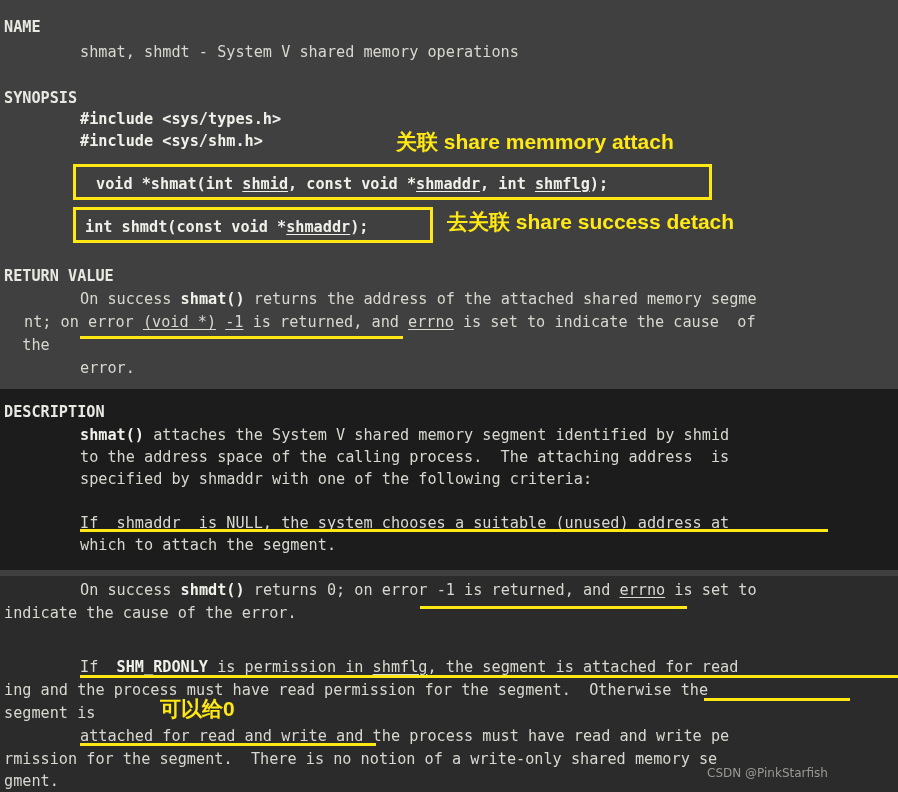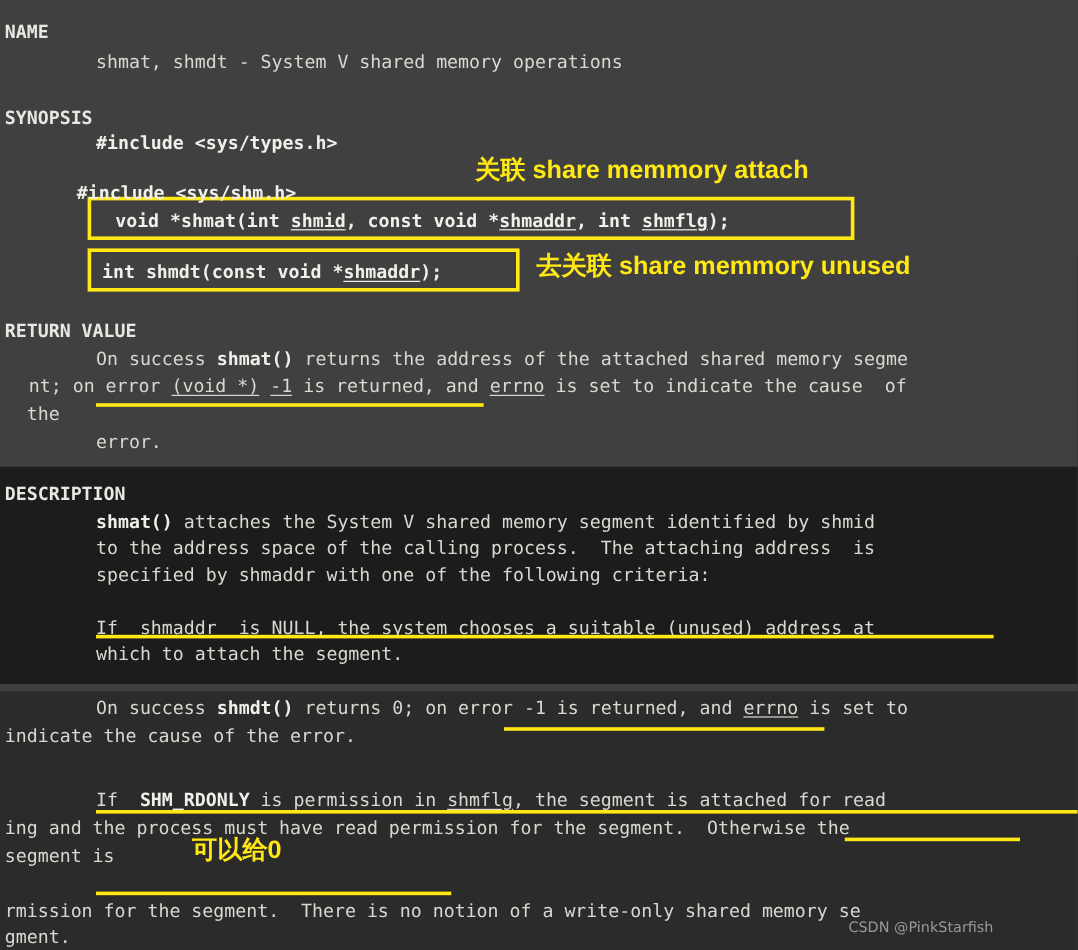--- a/index.html
+++ b/index.html
@@ -92,32 +92,32 @@
   <div class="band-dark" style="top:389px; height:181px;"></div>
 
   <div class="man-line hdr" style="top:16px; left:4px;"><span>NAME</span></div>
 
   <div class="man-line" style="top:41px; left:80px;"><span>shmat, shmdt - System V shared memory operations</span></div>
 
   <div class="man-line hdr" style="top:87px; left:4px;"><span>SYNOPSIS</span></div>
 
   <div class="man-line bld" style="top:108px; left:80px;"><span>#include &lt;sys/types.h&gt;</span></div>
 
-  <div class="man-line bld" style="top:130px; left:64px;margin-top:20px;"><span>#include &lt;sys/shm.h&gt;</span></div>
+  <div class="man-line bld" style="top:130px; left:80px;"><span>#include &lt;sys/shm.h&gt;</span></div>
 
   <div class="ybox" style="left:73px; top:164px; width:639px; height:36px;"></div>
   <div class="ybox" style="left:73px; top:207px; width:360px; height:36px;"></div>
 
   <div class="man-line bld" style="top:173px; left:85px;margin-left:11px;"><span>void *shmat(int </span><span class="udl">shmid</span><span>, const void *</span><span class="udl">shmaddr</span><span>, int </span><span class="udl">shmflg</span><span>);</span></div>
 
   <div class="man-line bld" style="top:216px; left:85px;"><span>int shmdt(const void *</span><span class="udl">shmaddr</span><span>);</span></div>
 
   <div class="ynote" style="left:396px; top:131px; font-size:21px;"><span>关联 share memmory attach</span></div>
 
-  <div class="ynote" style="left:447px; top:211px; font-size:21px;"><span>去关联 share memmory unused</span></div>
+  <div class="ynote" style="left:447px; top:211px; font-size:21px;"><span>去关联 share success detach</span></div>
 
   <div class="man-line hdr" style="top:265px; left:4px;"><span>RETURN VALUE</span></div>
 
   <div class="man-line" style="top:288px; left:80px;"><span>On success </span><span class="bld">shmat()</span><span> returns the address of the attached shared memory segme</span></div>
 
   <div class="man-line" style="top:311px; left:4px;margin-left:20px;"><span>nt; on error </span><span class="udl">(void *)</span><span> </span><span class="udl">-1</span><span> is returned, and </span><span class="udl">errno</span><span> is set to indicate the cause  of</span></div>
 
   <div class="man-line" style="top:334px; left:4px;"><span>  the</span></div>
 
   <div class="man-line" style="top:357px; left:80px;"><span>error.</span></div>
@@ -143,20 +143,21 @@
   <div class="man-line" style="top:602px; left:4px;"><span>indicate the cause of the error.</span></div>
 
   <div class="yline" style="left:420px; top:606px; width:267px;"></div>
 
   <div class="man-line" style="top:656px; left:80px;"><span>If  </span><span class="bld">SHM_RDONLY</span><span> is permission in </span><span class="udl">shmflg</span><span>, the segment is attached for read</span></div>
 
   <div class="man-line" style="top:679px; left:4px;"><span>ing and the process must have read permission for the segment.  Otherwise the</span></div>
 
   <div class="man-line" style="top:702px; left:4px;"><span>segment is</span></div>
 
+  <div class="man-line" style="top:725px; left:80px;"><span>attached for read and write and the process must have read and write pe</span></div>
 
   <div class="man-line" style="top:748px; left:4px;"><span>rmission for the segment.  There is no notion of a write-only shared memory se</span></div>
 
   <div class="man-line" style="top:770px; left:4px;"><span>gment.</span></div>
 
   <div class="yline" style="left:80px; top:675px; width:818px;"></div>
 
   <div class="yline" style="left:704px; top:698px; width:146px;"></div>
 
   <div class="yline" style="left:80px; top:743px; width:296px;"></div>

